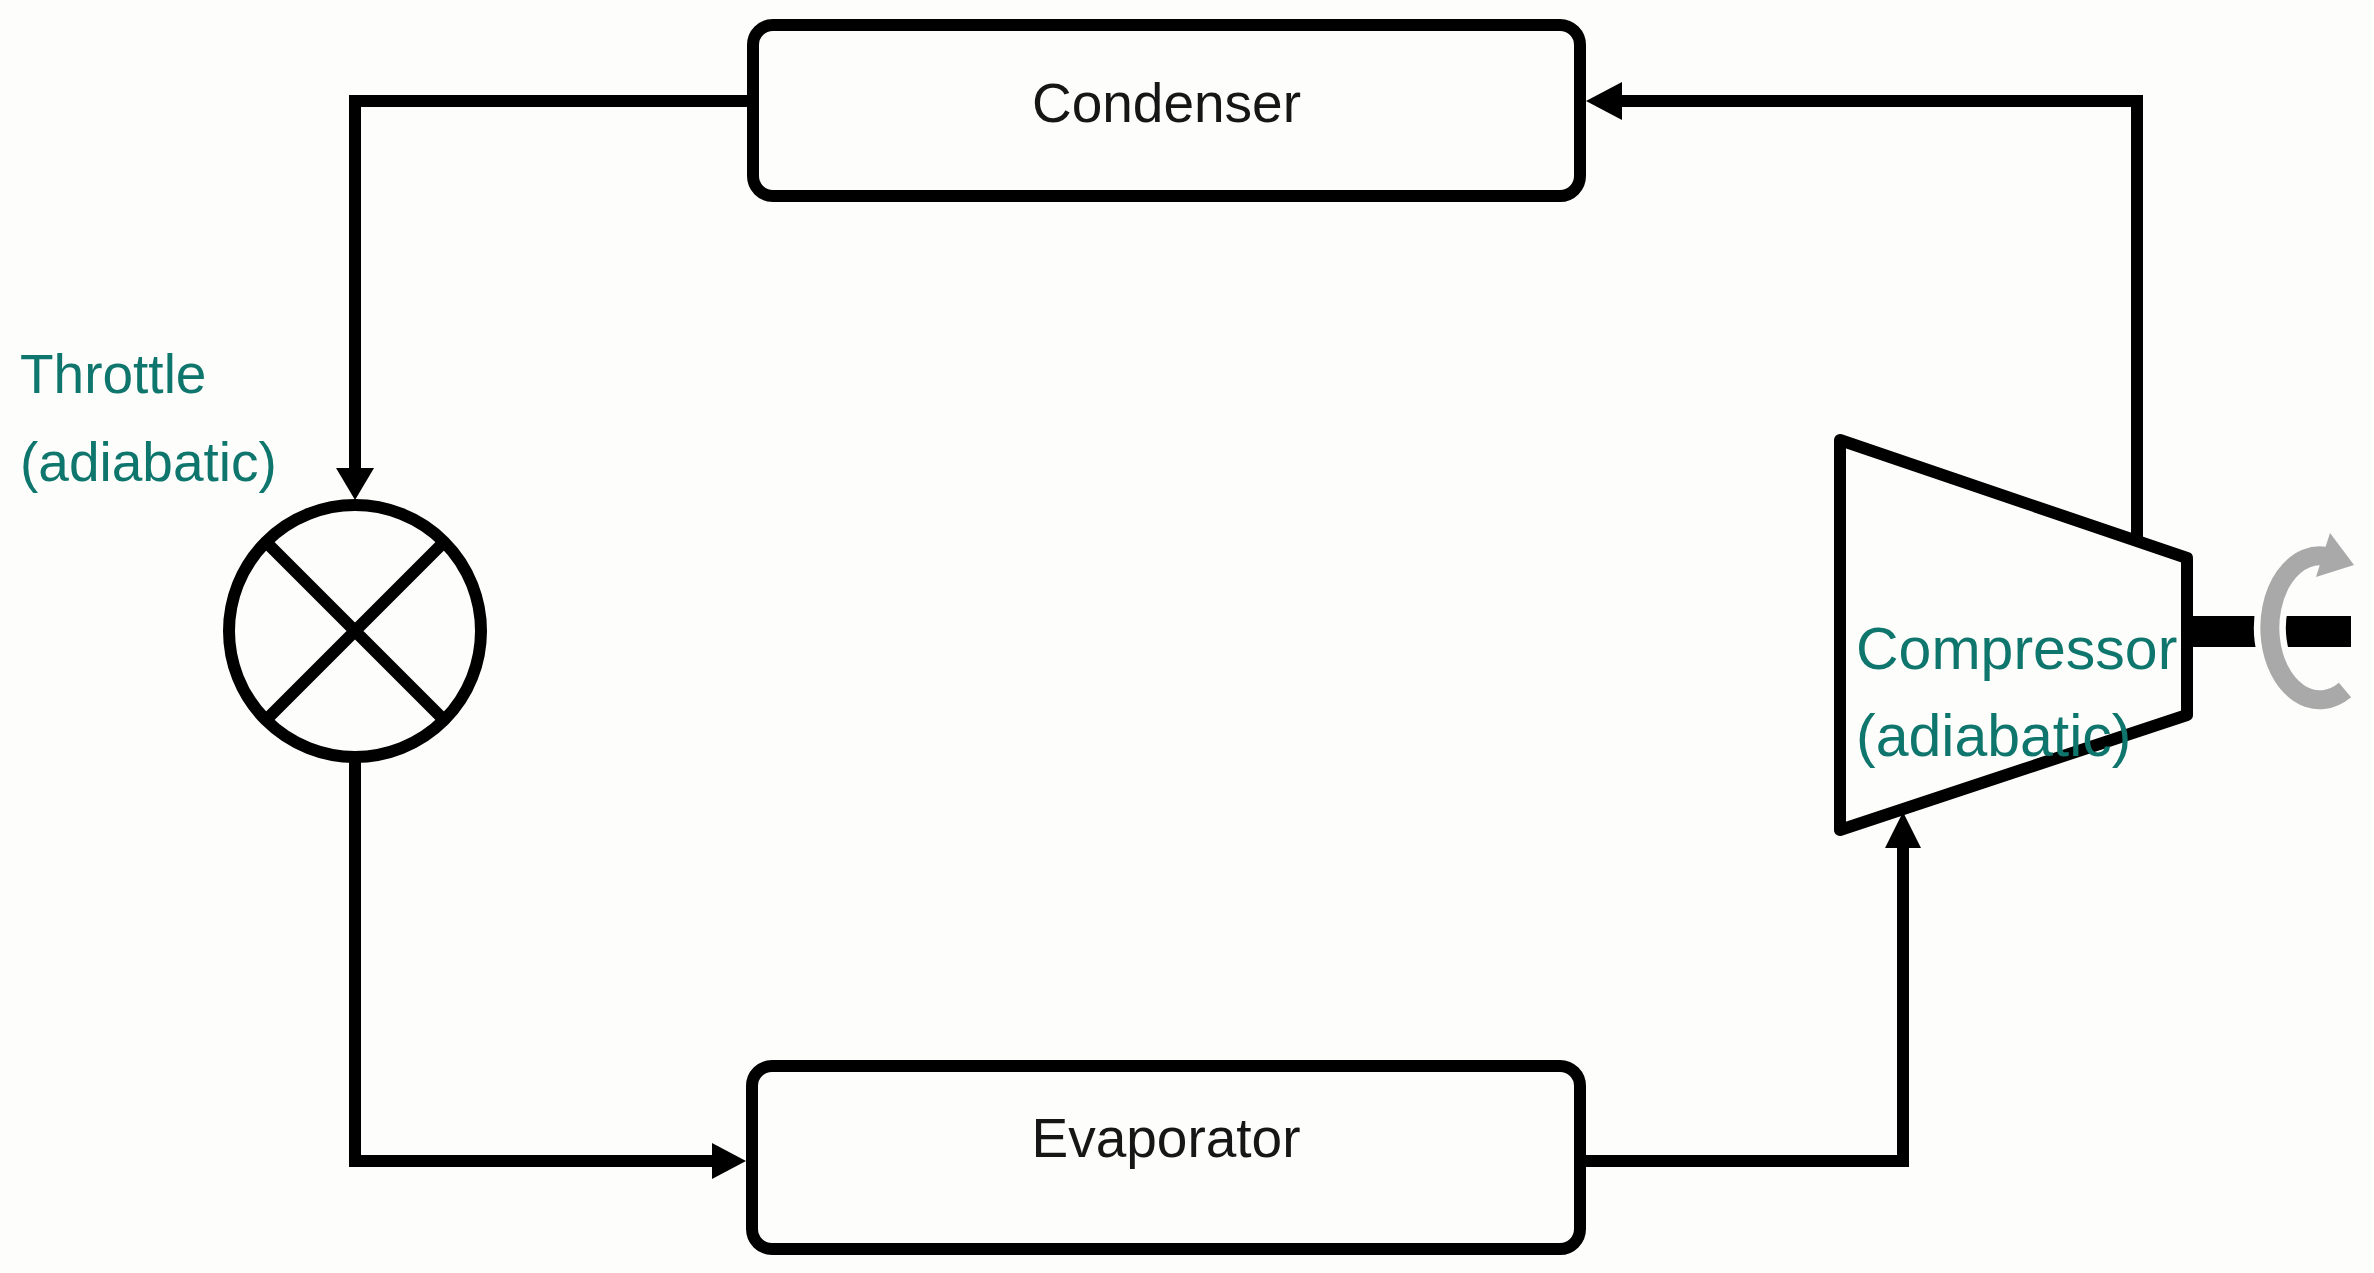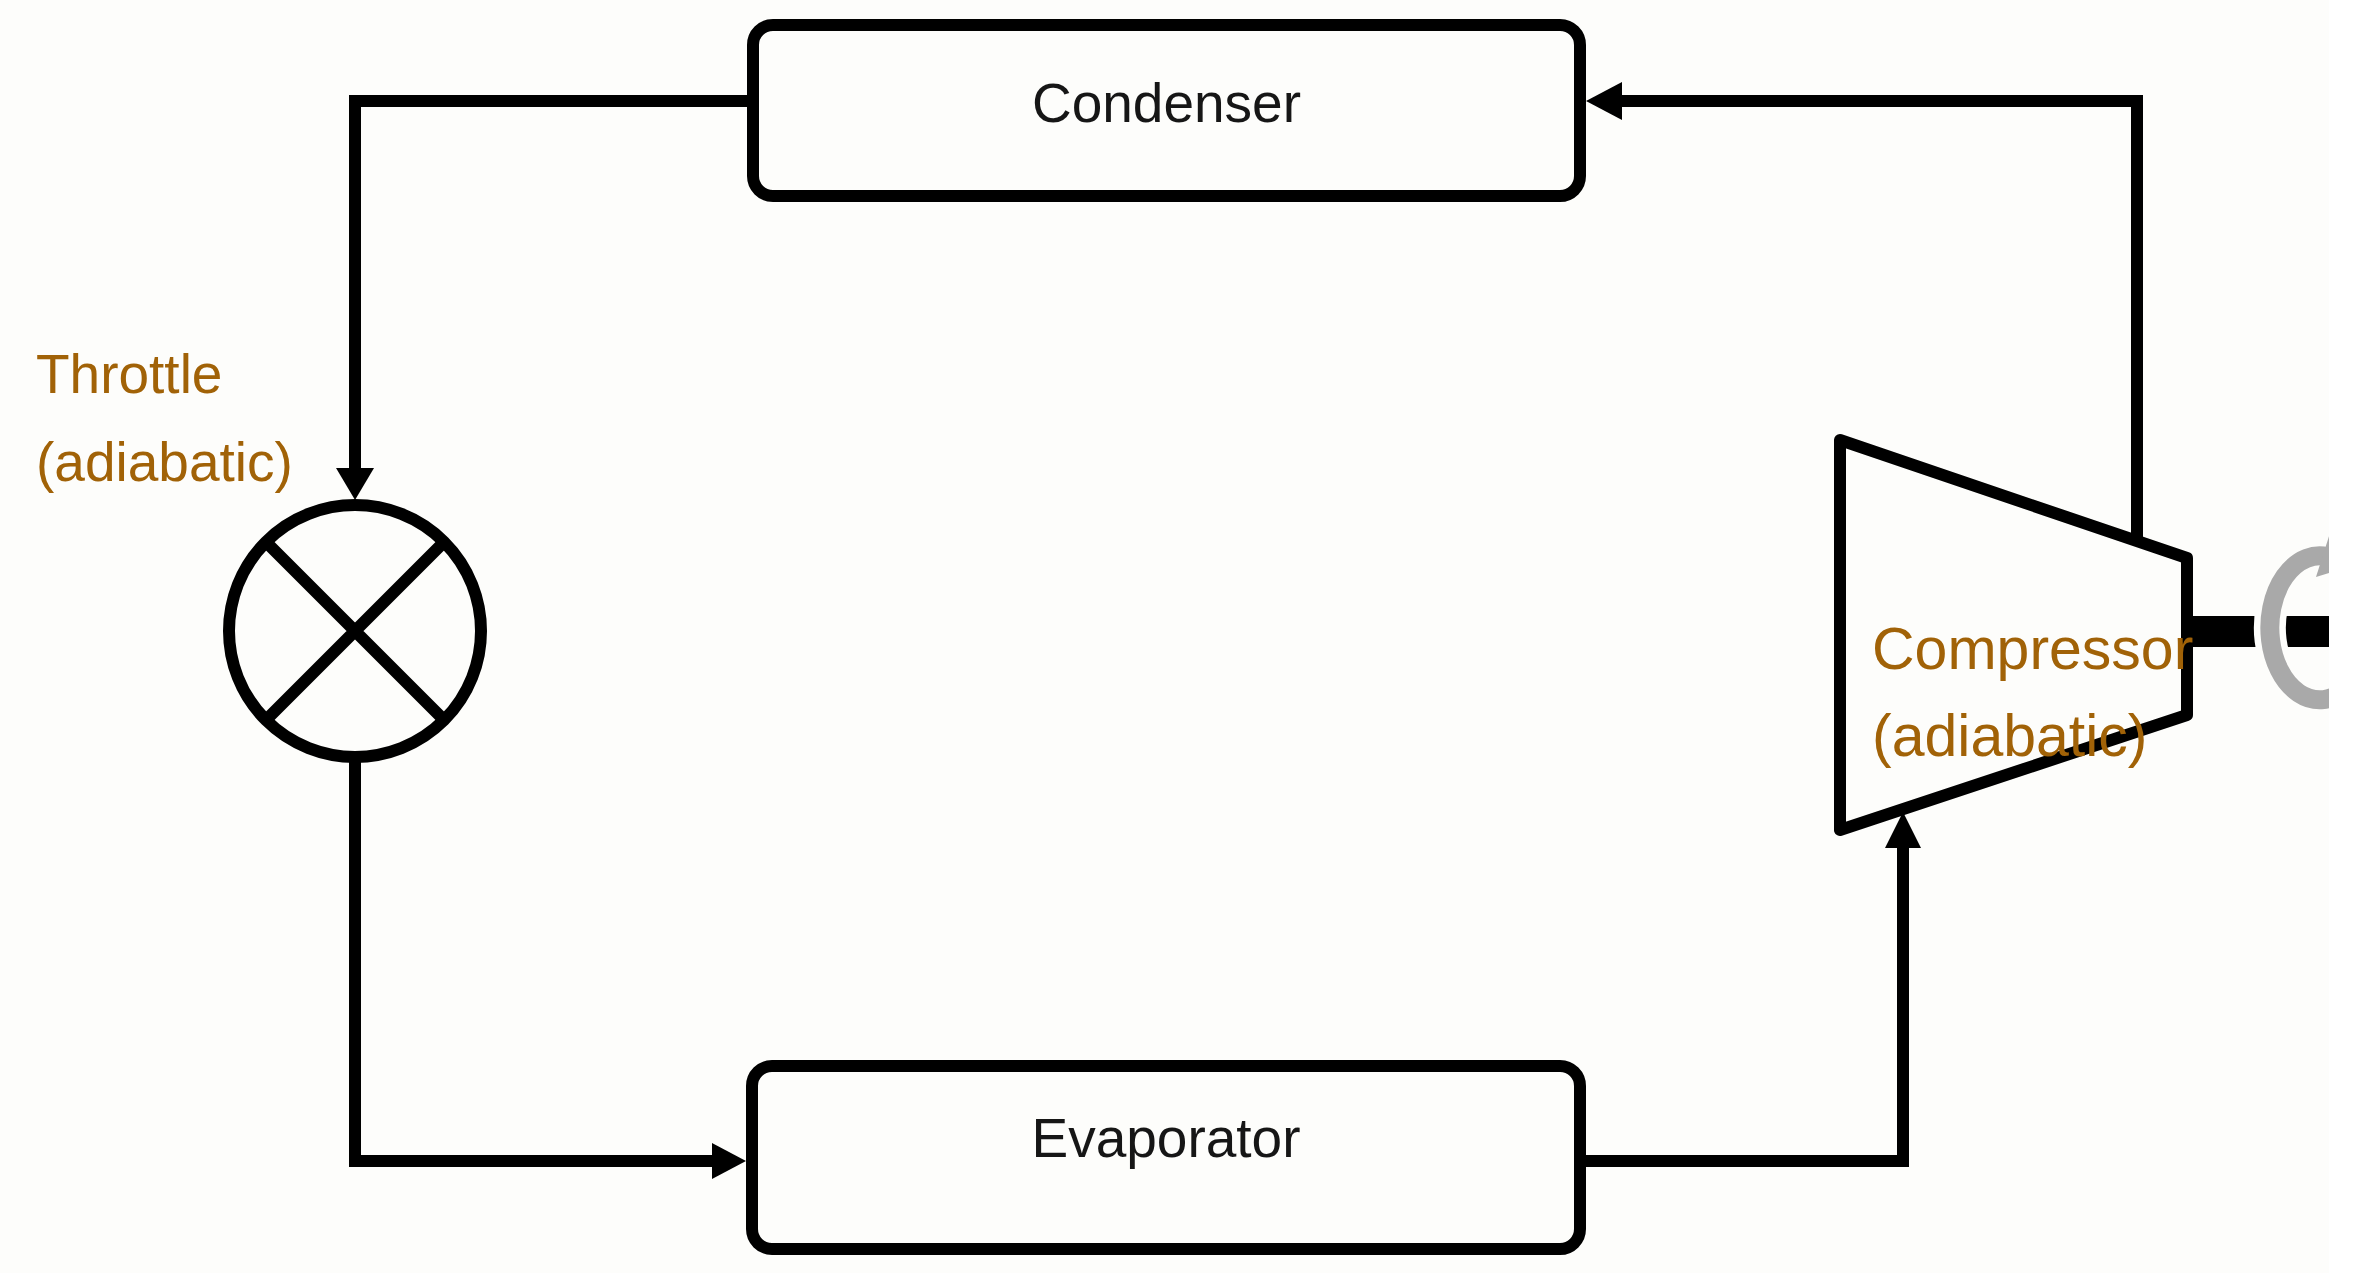--- a/index.html
+++ b/index.html
@@ -3,20 +3,21 @@
 <meta charset="utf-8">
 <style>
   html,body{margin:0;padding:0;}
   body{background:#ffffff;font-family:"Liberation Sans", sans-serif;}
   .canvas{
     position:relative;
     width:2329px;height:1273px;
     background:#fdfdfb;
     overflow:hidden;
     color:#141414;
+    padding-left:44px;
   }
   .diagram-svg{position:absolute;left:0;top:0;width:2374px;height:1273px;}
   .node-box{
     position:absolute;
     border:12px solid #000;
     border-radius:26px;
     background:#fdfdfb;
     display:flex;align-items:center;justify-content:center;
     box-sizing:border-box;
   }
@@ -26,23 +27,22 @@
     font-size:55px;
     color:#161616;
     white-space:nowrap;
     transform:translateY(-8px);
   }
   .box-evaporator .node-label{transform:translateY(-20px);text-align:right;}
   .free-label{
     position:absolute;
     font-size:55px;
     line-height:88px;
-    color:#a16207;
+    color:#0f766e;
     white-space:nowrap;
-    margin-left:16px;
   }
   .label-throttle{left:20px;top:330px;}
   .label-compressor{left:1856px;top:606px;line-height:87px;font-size:59px;}
 </style>
 </head>
 <body>
 
 <div class="canvas">
 
   <svg class="diagram-svg" viewBox="0 0 2374 1273">

